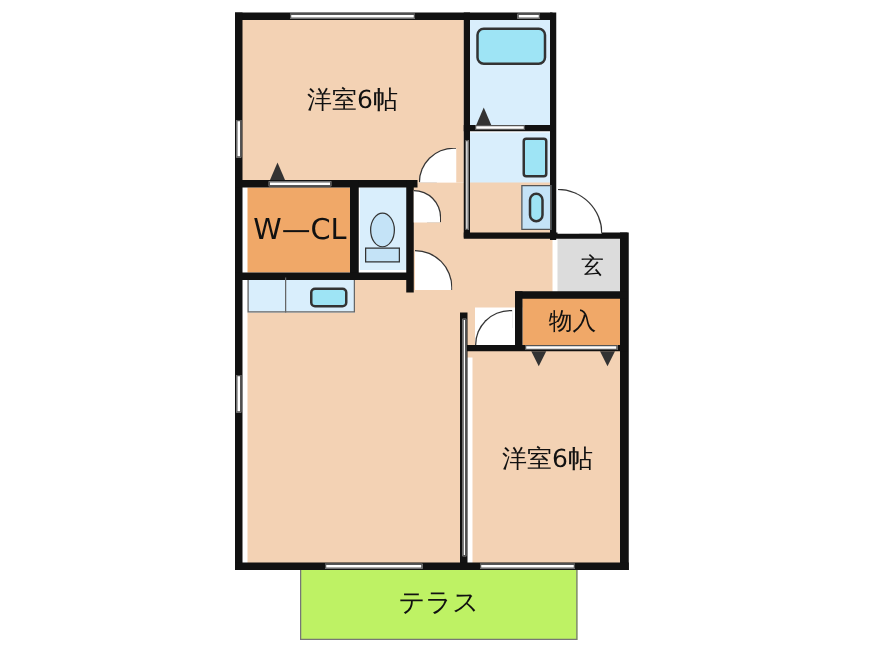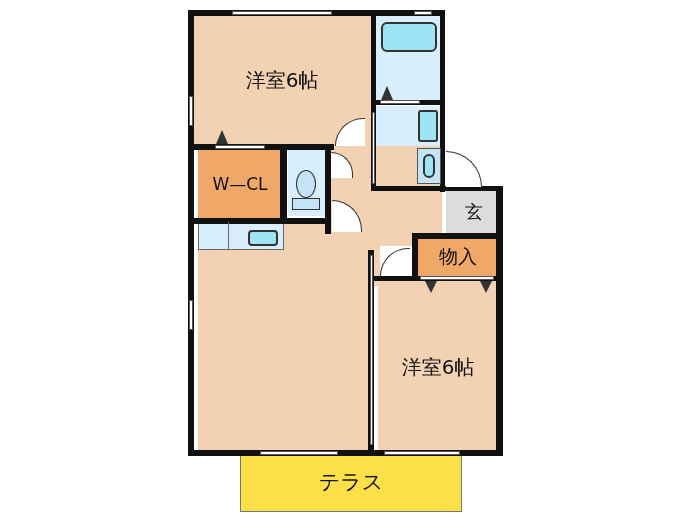--- a/index.html
+++ b/index.html
@@ -3,21 +3,21 @@
 <meta charset="utf-8">
 <style>
   html,body{margin:0;padding:0;background:#fff;}
   body{width:700px;height:525px;position:relative;overflow:hidden;font-family:"DejaVu Sans","Liberation Sans",sans-serif;}
   .abs{position:absolute;box-sizing:border-box;}
   .wall{position:absolute;background:#111;}
   .room-wood{background:#f3d2b4;}
   .room-wet{background:#d9eefc;}
   .room-orange{background:#f0a868;}
   .room-genkan{background:#dcdcdc;}
-  .terrace{background:#fde047;border:1.5px solid #777;text-align:center;}
+  .terrace{background:#bef264;border:1.5px solid #777;text-align:center;}
   .lbl{position:absolute;color:#111;white-space:nowrap;transform:translate(-50%,-50%);}
   .win{position:absolute;background:#fff;border:1px solid #555;box-sizing:border-box;}
   .fixture{position:absolute;background:#9ee4f5;border:2px solid #333;box-sizing:border-box;border-radius:6px;}
   .door-arc{position:absolute;border:1.5px solid #333;background:#fff;box-sizing:border-box;}
   .tri{position:absolute;width:0;height:0;border-left:6px solid transparent;border-right:6px solid transparent;}
   .tri-up{border-bottom:14px solid #333;}
   .tri-down{border-top:12px solid #333;}
 </style>
 </head>
 <body>
@@ -88,18 +88,18 @@
   <div class="door-arc" style="left:332px;top:200px;width:30px;height:32px;border-radius:0 30px 0 0;border-left:none;border-bottom:none;"></div>
   <div class="door-arc" style="left:446px;top:151px;width:36px;height:36px;border-radius:0 36px 0 0;border-left:none;border-bottom:none;"></div>
   <div class="door-arc" style="left:380px;top:248px;width:30px;height:28px;border-radius:30px 0 0 0;border-right:none;border-bottom:none;"></div>
 
   <div class="tri tri-up" style="left:216px;top:130px;"></div>
   <div class="tri tri-up" style="left:381px;top:86px;"></div>
   <div class="tri tri-down" style="left:425px;top:281px;"></div>
   <div class="tri tri-down" style="left:480px;top:281px;"></div>
 
   <span class="lbl" style="left:282px;top:80px;font-size:20px;">洋室6帖</span>
-  <span class="lbl" style="left:240px;top:184px;font-size:17px;">W—CL</span>
+  <span class="lbl" style="left:240px;top:184px;font-size:23px;">W—CL</span>
   <span class="lbl" style="left:474px;top:212px;font-size:18px;">玄</span>
   <span class="lbl" style="left:458px;top:257px;font-size:19px;">物入</span>
   <span class="lbl" style="left:438px;top:367px;font-size:20px;">洋室6帖</span>
 
 </div>
 
 </body></html>

